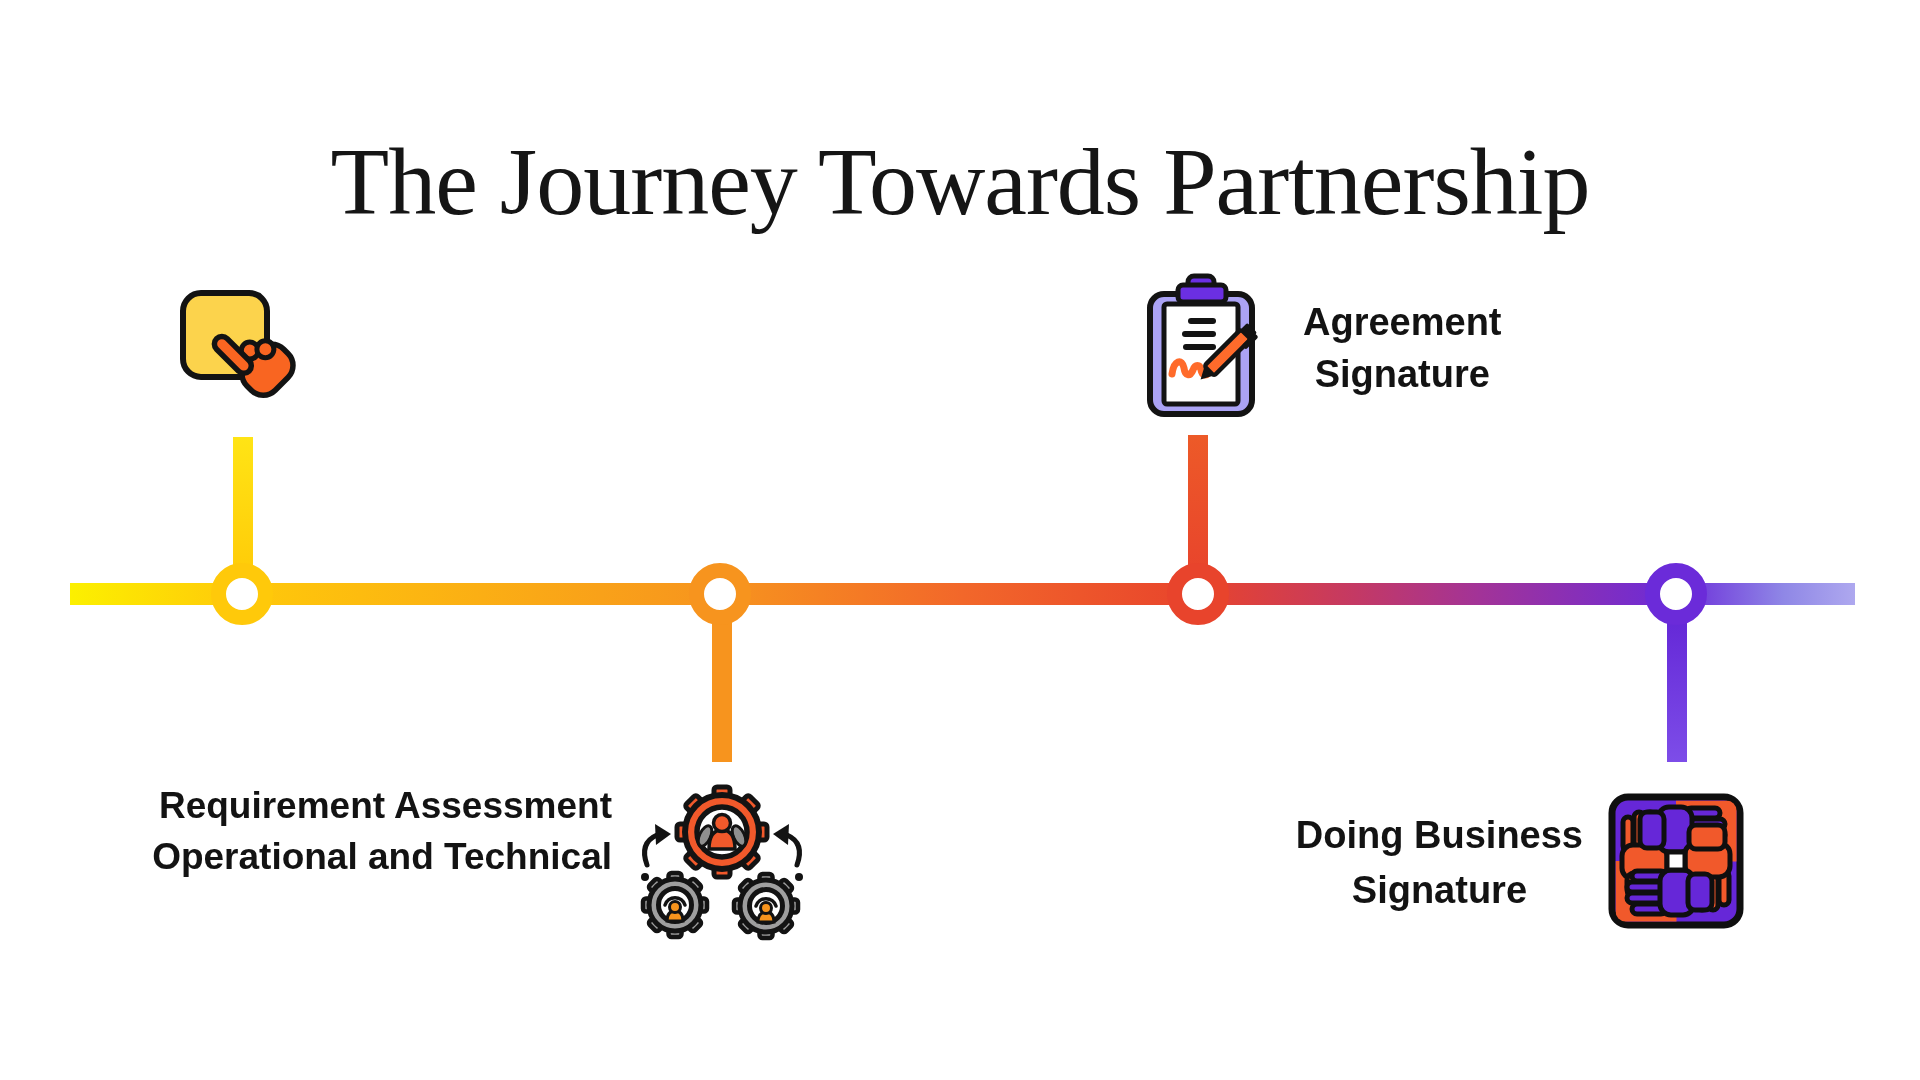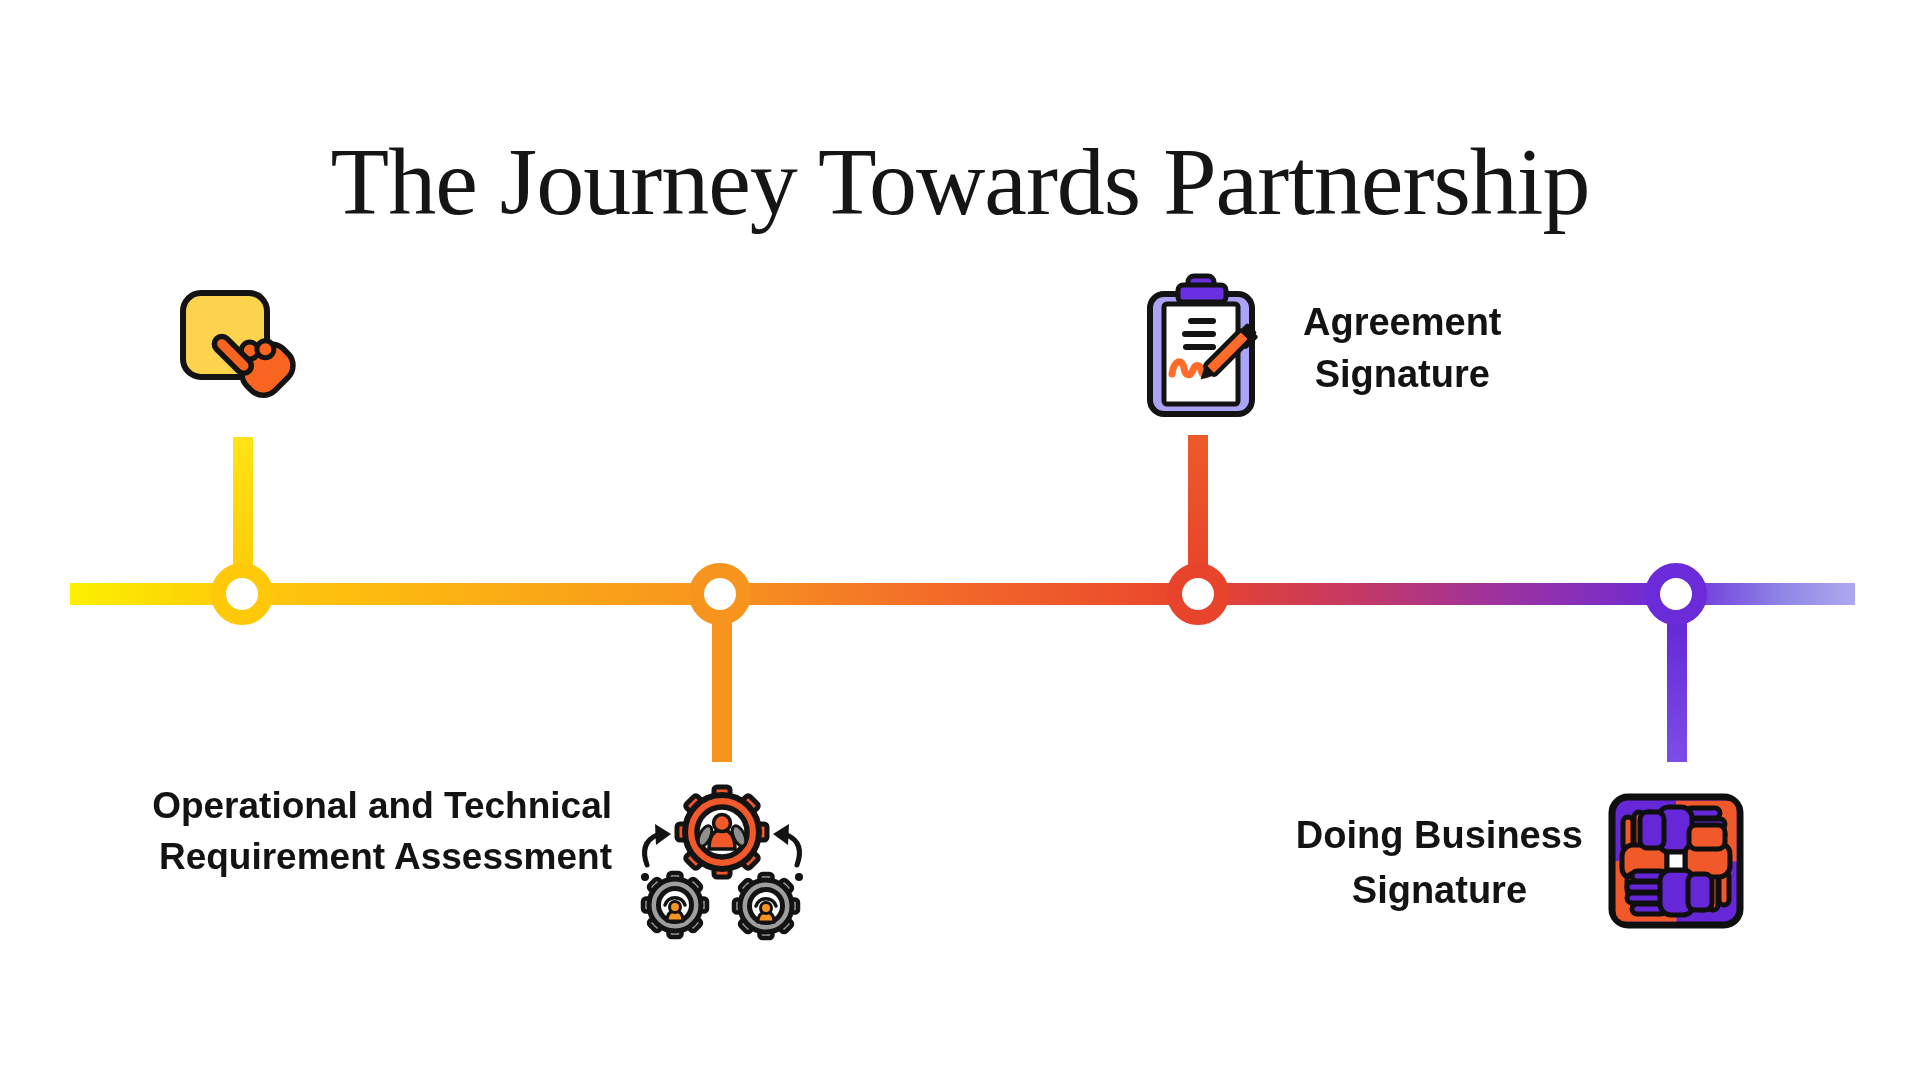--- a/index.html
+++ b/index.html
@@ -120,22 +120,22 @@
         <rect x="-6.5" y="-32" width="13" height="13" rx="3" transform="rotate(315)"></rect>
       </g>
       <circle r="26" fill="#9E9E9E" stroke="#131313" stroke-width="5"></circle>
       <circle r="16.5" fill="#FFFFFF" stroke="#131313" stroke-width="5"></circle>
       <path d="M -10,0 A 10.5,10.5 0 0 1 10,0" fill="none" stroke="#131313" stroke-width="3.5" stroke-linecap="round"></path>
       <path d="M -8,16 Q -8,6 0,6 Q 8,6 8,16 Z" fill="#F7941D" stroke="#131313" stroke-width="3"></path>
       <circle cx="0" cy="2" r="5.5" fill="#F7941D" stroke="#131313" stroke-width="3"></circle>
     </g>
   </svg>
   <div class="lbl lbl2">
+    <div>Requirement Assessment</div>
     <div>Operational and Technical</div>
-    <div>Requirement Assessment</div>
   </div>
 
   <svg class="icon" style="left:1140px;top:270px;width:140px;height:150px" viewBox="0 0 140 150">
     <rect x="48" y="6" width="26" height="18" rx="6" fill="#6B2FE3" stroke="#131313" stroke-width="5"></rect>
     <rect x="10" y="24" width="102" height="120" rx="14" fill="#ABA3F5" stroke="#131313" stroke-width="6"></rect>
     <rect x="38" y="15" width="48" height="17" rx="5" fill="#6B2FE3" stroke="#131313" stroke-width="5"></rect>
     <rect x="24" y="34" width="74" height="100" rx="3" fill="#FFFFFF" stroke="#131313" stroke-width="5"></rect>
     <g fill="#131313">
       <rect x="48" y="48" width="28" height="6" rx="3"></rect>
       <rect x="42" y="61" width="34" height="6" rx="3"></rect>

